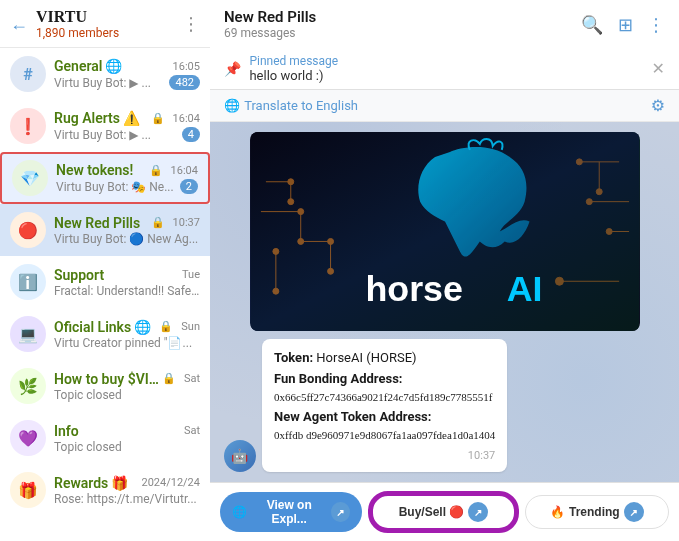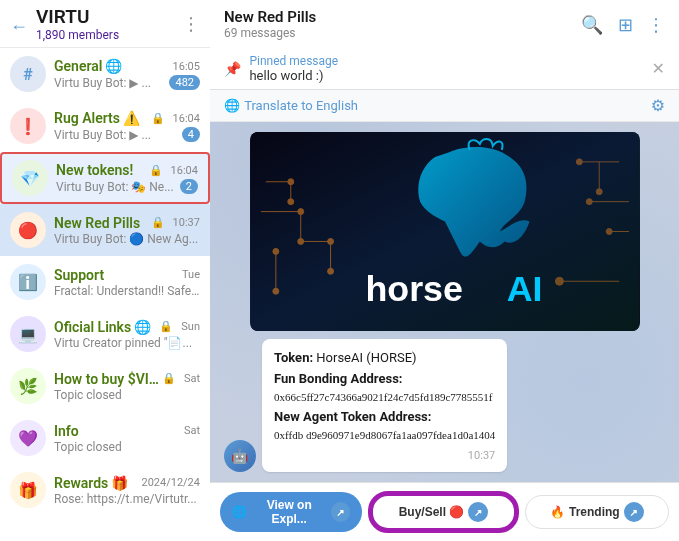--- a/index.html
+++ b/index.html
@@ -37,28 +37,29 @@
       font-size: 18px;
       margin-right: 8px;
       cursor: pointer;
     }
 
     .group-info {
       flex: 1;
     }
 
     .group-name {
-      font-size: 19px;
+      font-size: 16px;
       font-weight: 600;
       color: #1a1a1a;
+      font-family: Liberation Serif, serif;
     }
 
     .group-members {
       font-size: 12px;
-      color: #4c1d95;
+      color: #c2410c;
     }
 
     .sidebar-menu-icon {
       color: #888;
       font-size: 18px;
       cursor: pointer;
     }
 
     .channel-list {
       flex: 1;

